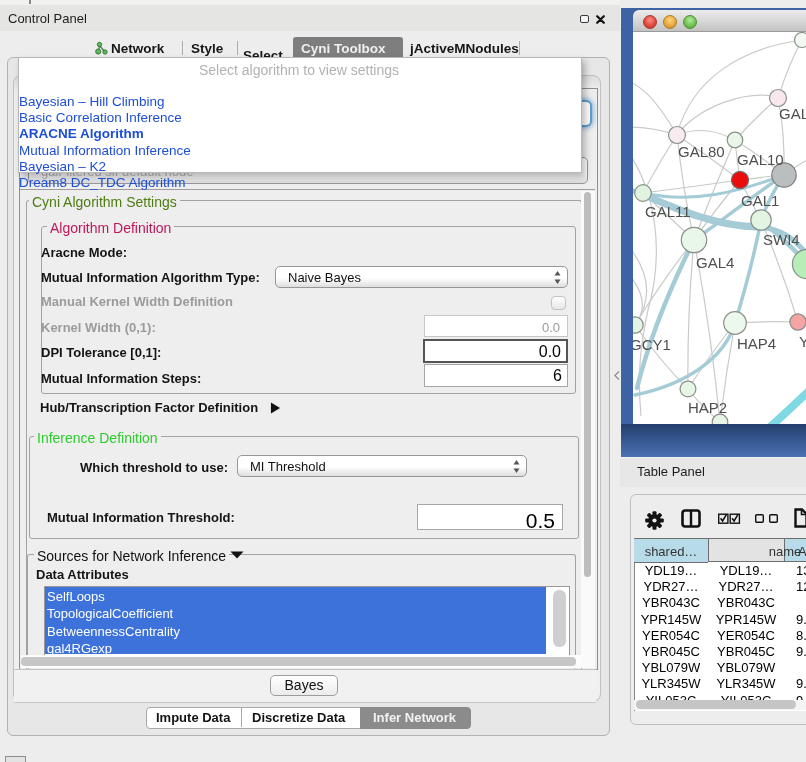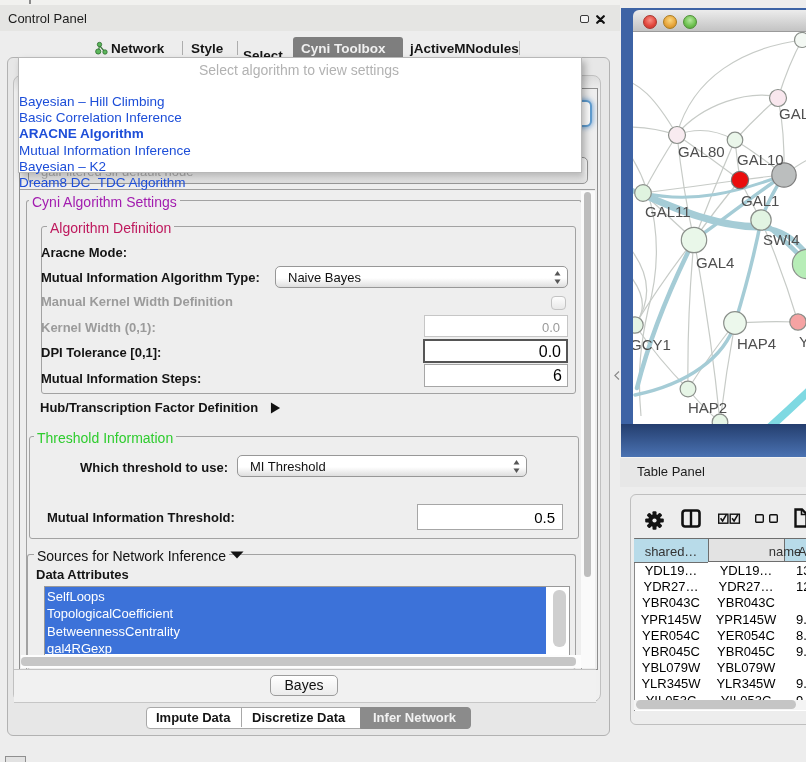--- a/index.html
+++ b/index.html
@@ -49,21 +49,21 @@
 <div class="ab" style="left:19px;top:88px;width:577px;height:580px;background:#eeeeee;border:1px solid #8e8e8e;"></div>
 <div class="ab" style="left:20px;top:189px;width:575px;height:1px;background:#9e9e9e;"></div>
 
 <div class="ab" style="left:28px;top:100px;width:560px;height:23px;border-radius:6px;border:2px solid #5f9ccf;box-shadow:0 0 5px 1px rgba(90,150,210,.75);background:#fdfdfd;"></div>
 
 <div class="combo" style="left:28px;top:157px;width:558px;height:25px;">
  <div class="ct" style="color:#b4b4b4;top:6px;">galFiltered sif default node</div>
 </div>
 
 <div class="gbox" style="left:26px;top:200px;width:554px;height:469px;border-bottom:none;border-radius:3px 3px 0 0;">
- <div class="gtitle" style="left:2px;color:#a21caf;">Cyni Algorithm Settings</div>
+ <div class="gtitle" style="left:2px;color:#4d7c0f;">Cyni Algorithm Settings</div>
 </div>
 
 <div class="gbox" style="left:41px;top:226px;width:533px;height:166px;">
  <div class="gtitle" style="left:5px;color:#be185d;">Algorithm Definition</div>
 </div>
 <div class="ab lbl" style="left:41px;top:245px;">Aracne Mode:</div>
 <div class="ab lbl" style="left:41px;top:270px;">Mutual Information Algorithm Type:</div>
 <div class="combo" style="left:275px;top:266px;width:291px;height:20px;">
  <div class="ct">Naive Bayes</div>
  <svg class="carr" width="7" height="13" viewBox="0 0 7 13">
@@ -85,33 +85,33 @@
 <div class="tf" style="left:424px;top:364px;width:142px;height:21px;color:#000;font-size:16px;">
       <span style="top:2px;right:5px;">6</span>
     </div>
 
 <div class="ab lbl" style="left:40px;top:400px;">Hub/Transcription Factor Definition</div>
 <svg class="ab" style="left:270px;top:402px" width="11" height="12" viewBox="0 0 12 13">
       <path d="M1 0.5 L11 6.5 L1 12.5 Z" fill="#111"></path>
     </svg>
 
 <div class="gbox" style="left:29px;top:436px;width:548px;height:101px;">
- <div class="gtitle" style="left:4px;color:#2ecc2e;">Threshold Information</div>
+ <div class="gtitle" style="left:4px;color:#2ecc2e;">Inference Definition</div>
 </div>
 <div class="ab lbl" style="left:80px;top:460px;">Which threshold to use:</div>
 <div class="combo" style="left:237px;top:455px;width:288px;height:20px;">
  <div class="ct">MI Threshold</div>
  <svg class="carr" width="7" height="13" viewBox="0 0 7 13">
         <path d="M3.5 0 L6.5 4.5 L0.5 4.5 Z" fill="#555"></path>
         <path d="M3.5 13 L6.5 8.5 L0.5 8.5 Z" fill="#555"></path>
       </svg>
 </div>
 
 <div class="ab lbl" style="left:47px;top:510px;">Mutual Information Threshold:</div>
-<div class="tf" style="left:417px;top:504px;width:144px;height:24px;color:#000;font-size:15px;">
+<div class="tf" style="left:417px;top:504px;width:144px;height:24px;color:#000;font-size:21px;">
       <span style="top:4px;">0.5</span>
     </div>
 
 <div class="gbox" style="left:27px;top:554px;width:547px;height:114px;border-bottom:none;">
  <div class="gtitle" style="left:6px;color:#111;">Sources for Network Inference</div>
 </div>
 <svg class="ab" style="left:230px;top:551px" width="14" height="8" viewBox="0 0 14 8">
       <path d="M0.5 0.5 L13.5 0.5 L7 7.5 Z" fill="#111"></path>
     </svg>
 <div class="ab lbl" style="left:36px;top:567px;">Data Attributes</div>

